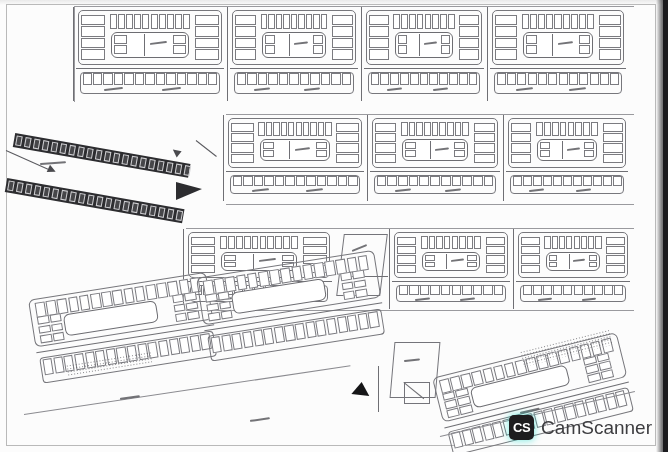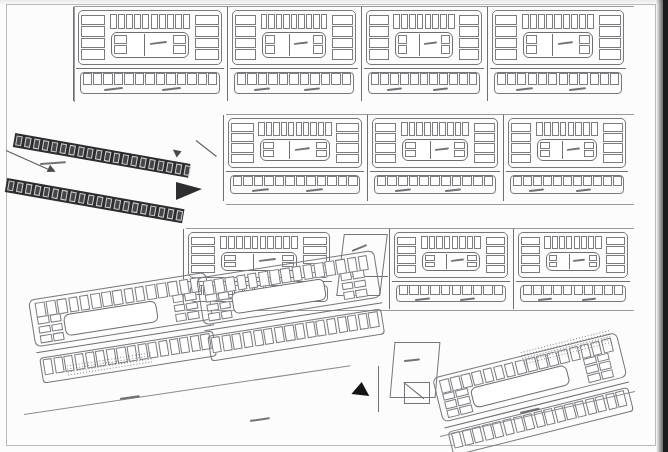--- a/index.html
+++ b/index.html
@@ -681,16 +681,20 @@
       <div class="blk" style="left: 404px; top: 382px; width: 26px; height: 22px; border: 1px solid rgb(116, 116, 122);"></div>
       <div class="ln hln" style="left: 404px; top: 382px; width: 26px; transform: rotate(39deg); transform-origin: left top;"></div>
       <div class="scribble" style="left: 404px; top: 360px; width: 16px; transform: rotate(-6deg);"></div>
       <div class="ln hln" style="left: 24px; top: 414px; width: 330px; transform: rotate(-8.5deg); transform-origin: left center; background: rgb(139, 139, 144);"></div>
       <div class="ln hln" style="left: 440px; top: 436px; width: 200px; transform: rotate(-13deg); transform-origin: left center; background: rgb(139, 139, 144);"></div>
       <div class="scribble" style="left: 120px; top: 398px; width: 20px; transform: rotate(-8deg);"></div>
       <div class="scribble" style="left: 250px; top: 420px; width: 20px; transform: rotate(-8deg);"></div>
       <div class="scribble" style="left: 520px; top: 412px; width: 20px; transform: rotate(-13deg);"></div>
     </div>
 
+  <div class="wm">
+    <div class="wm-badge">CS</div>
+    <div class="wm-text">CamScanner</div>
+  </div>
 
   <div class="edge-dark"></div>
   <div class="edge-dark2"></div>
 </div>
 
 </body></html>

